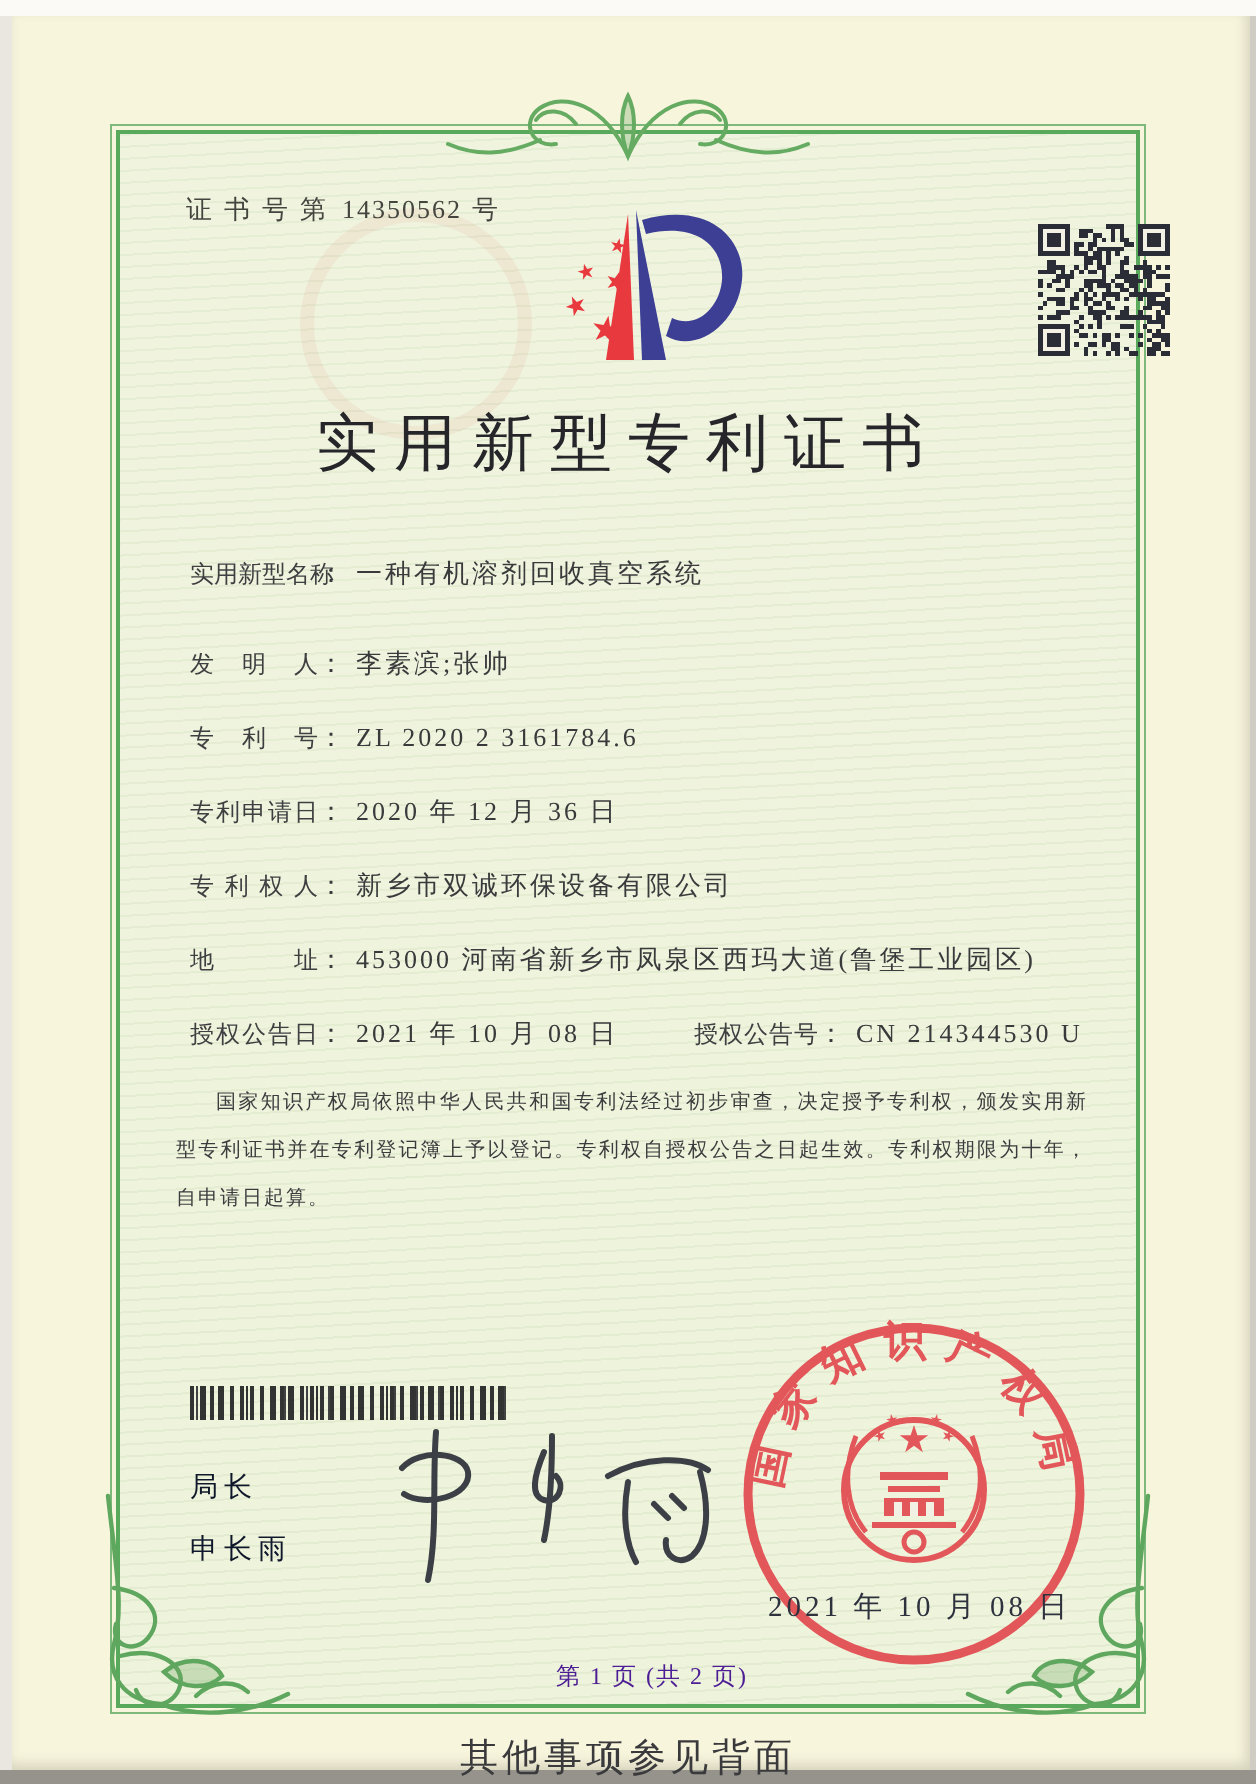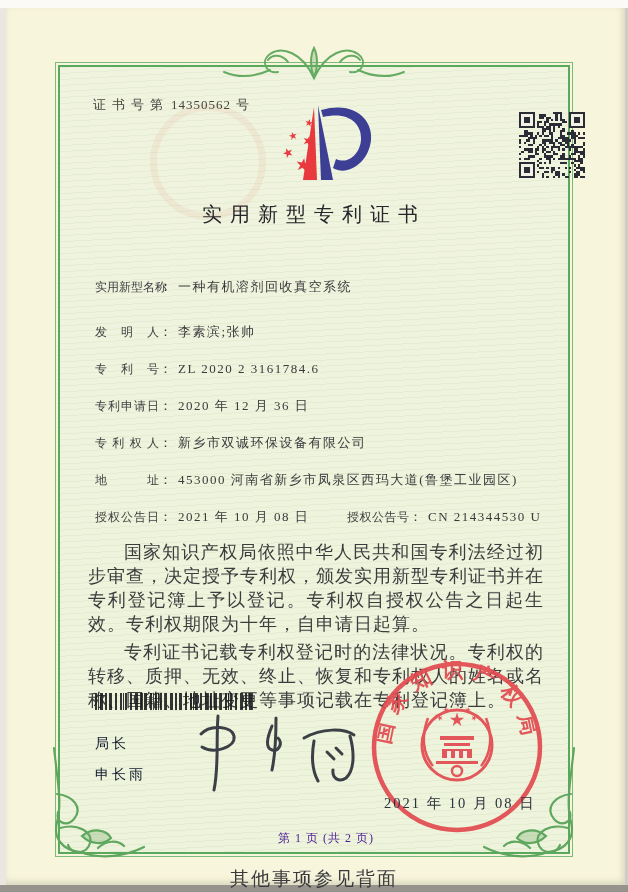--- a/index.html
+++ b/index.html
@@ -28,31 +28,31 @@
 
   .cert-no { position:absolute; left:93px; top:96px; font-size:13px; color:#45453f; }
   .cert-no .sp { letter-spacing:6px;text-align:right; }
   .cert-no .num { letter-spacing:1px; margin-left:2px;text-align:right; }
   .cert-no .suf { margin-left:5px; }
 
   .logo-svg { position:absolute; left:250px; top:95px; }
   .qr { position:absolute; left:519px; top:112px; width:66px; height:66px; }
 
   .doc-title { position:absolute; left:55px; top:201px; width:518px; text-align:center;
-               font-size:20px; letter-spacing:8px; color:#26262a; font-weight:500; }
+               font-size:31px; letter-spacing:8px; color:#26262a; font-weight:500; }
 
   .fields { position:absolute; left:95px; top:277px; width:450px; color:#3a3a3c; }
   .frow { position:relative; height:37px; line-height:20px; font-size:13px; white-space:nowrap; }
   .frow.first { height:45px; }
   .flabel { display:inline-block; width:64px; font-size:12px; text-align:justify; text-align-last:justify; vertical-align:baseline; color:#3f3f41; }
   .colon { font-size:13px; }
   .fvalue { letter-spacing:1.5px; margin-left:6px; }
   .fpair2 { position:absolute; left:252px; top:0; }
 
-  .body-text { position:absolute; left:88px; top:540px; width:456px; font-size:18px;
+  .body-text { position:absolute; left:88px; top:540px; width:456px; font-size:10px;
                line-height:24px; color:#3c3c3e; text-align:justify; letter-spacing:1px; }
   .body-text p { text-indent:2em; margin-bottom:4px; }
 
   .barcode { position:absolute; left:95px; top:693px; width:158px; height:17px;
              background:
                repeating-linear-gradient(90deg,#191a1c 0 2px,transparent 2px 5px),
                repeating-linear-gradient(90deg,#191a1c 0 1px,transparent 1px 7px),
                repeating-linear-gradient(90deg,transparent 0 3px,#2a2b2d 3px 4px,transparent 4px 11px);
              opacity:.88; }
 
@@ -181,21 +181,20 @@
     <div class="frow">
       <span class="flabel">授权公告日</span><span class="colon">：</span><span class="fvalue">2021 年 10 月 08 日</span>
       <span class="fpair2">
         <span class="flabel" style="width:62px">授权公告号</span><span class="colon">：</span><span class="fvalue">CN 214344530 U</span>
       </span>
     </div>
   </div>
 
   <div class="body-text">
     <p>国家知识产权局依照中华人民共和国专利法经过初步审查，决定授予专利权，颁发实用新型专利证书并在专利登记簿上予以登记。专利权自授权公告之日起生效。专利权期限为十年，自申请日起算。</p>
-    <p>专利证书记载专利权登记时的法律状况。专利权的转移、质押、无效、终止、恢复和专利权人的姓名或名称、国籍、地址变更等事项记载在专利登记簿上。</p>
   </div>
 
   <div class="barcode"></div>
 
   <div class="officer">
     <div>局长</div>
     <div>申长雨</div>
   </div>
 
   <svg class="signature-svg" width="172" height="96" viewBox="0 0 172 96">

